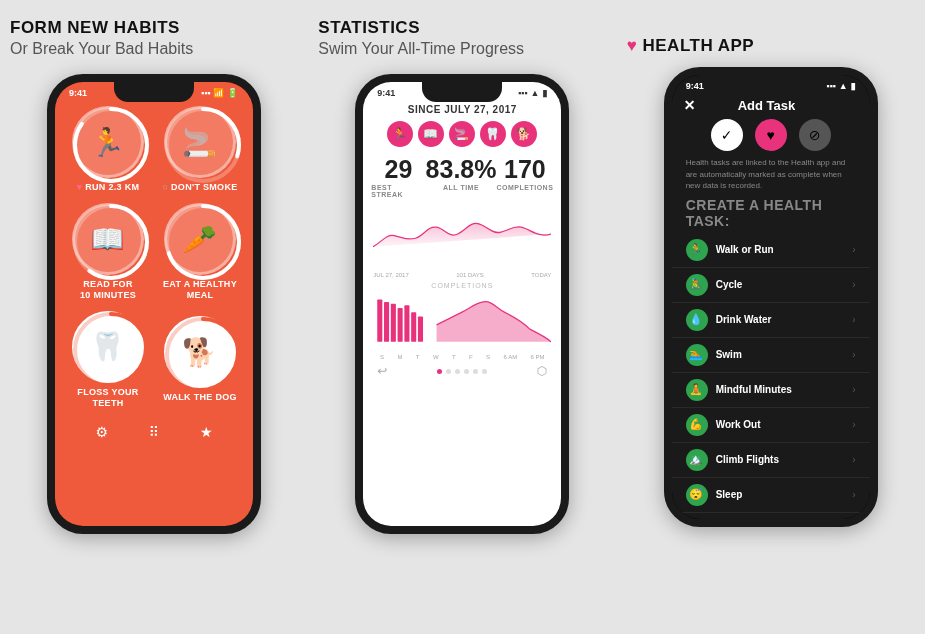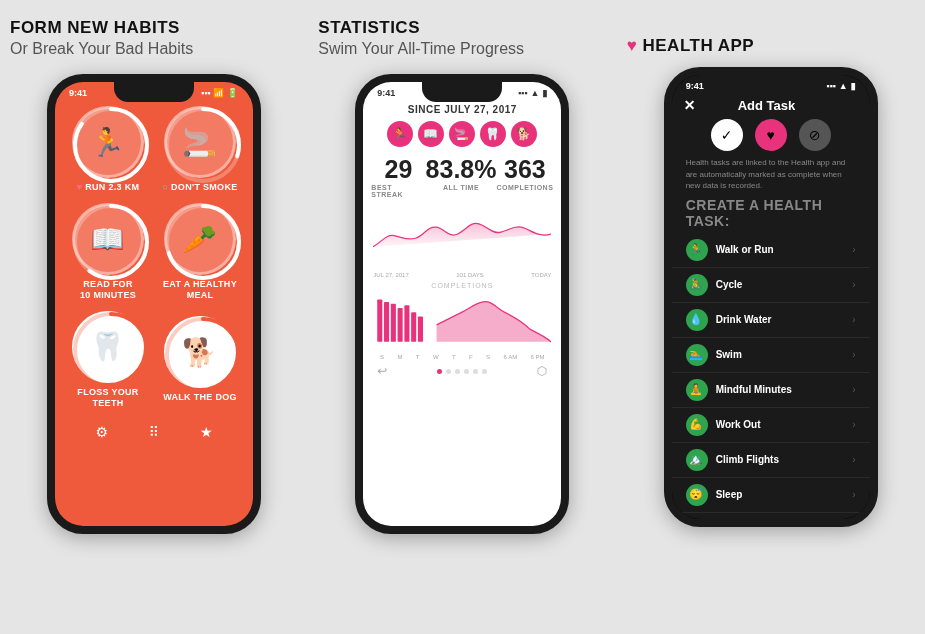--- a/index.html
+++ b/index.html
@@ -534,21 +534,21 @@
       <div class="stats-numbers">
         <div class="stats-num-col">
           <span class="stats-num-value">29</span>
           <span class="stats-num-label">BEST STREAK</span>
         </div>
         <div class="stats-num-col">
           <span class="stats-num-value">83.8%</span>
           <span class="stats-num-label">ALL TIME</span>
         </div>
         <div class="stats-num-col">
-          <span class="stats-num-value">363</span>
+          <span class="stats-num-value">170</span>
           <span class="stats-num-label">COMPLETIONS</span>
         </div>
       </div>
 
       <div class="chart-area">
         <svg class="line-chart" viewBox="0 0 210 60">
           <defs>
             <linearGradient id="lineGrad" x1="0" y1="0" x2="0" y2="1">
               <stop offset="0%" stop-color="#e8337c" stop-opacity="0.3"></stop>
               <stop offset="100%" stop-color="#e8337c" stop-opacity="0.05"></stop>

